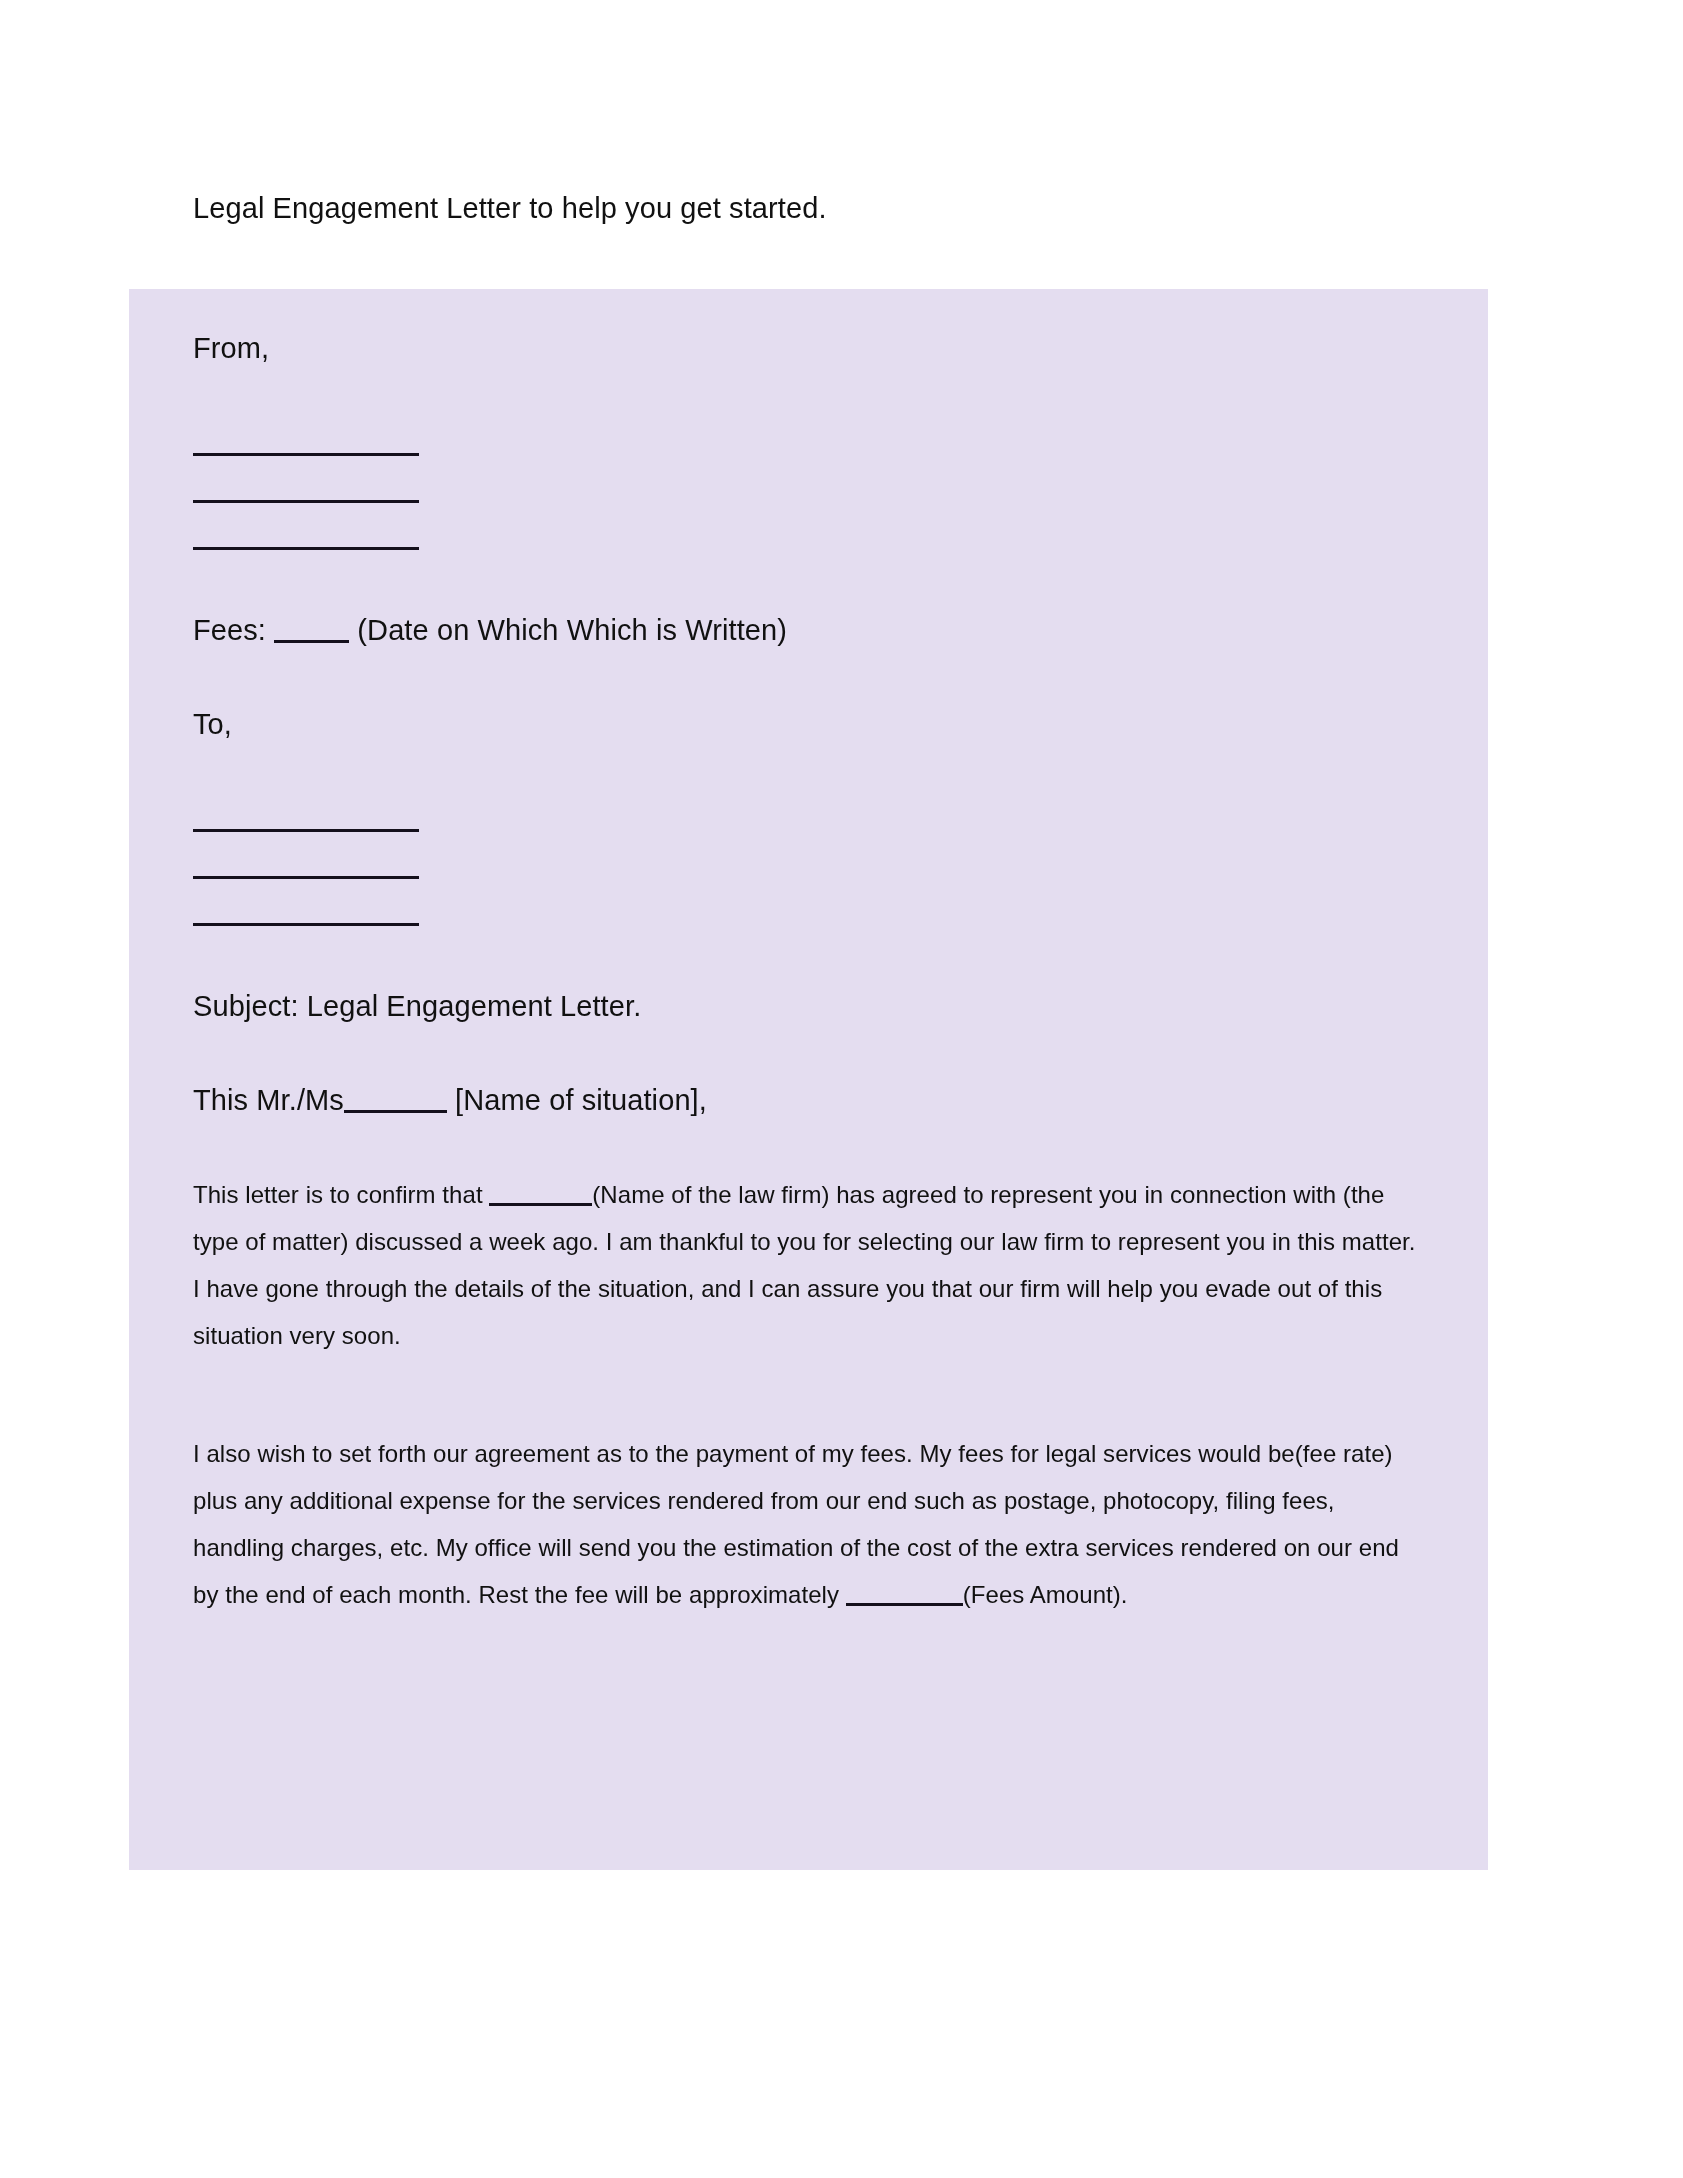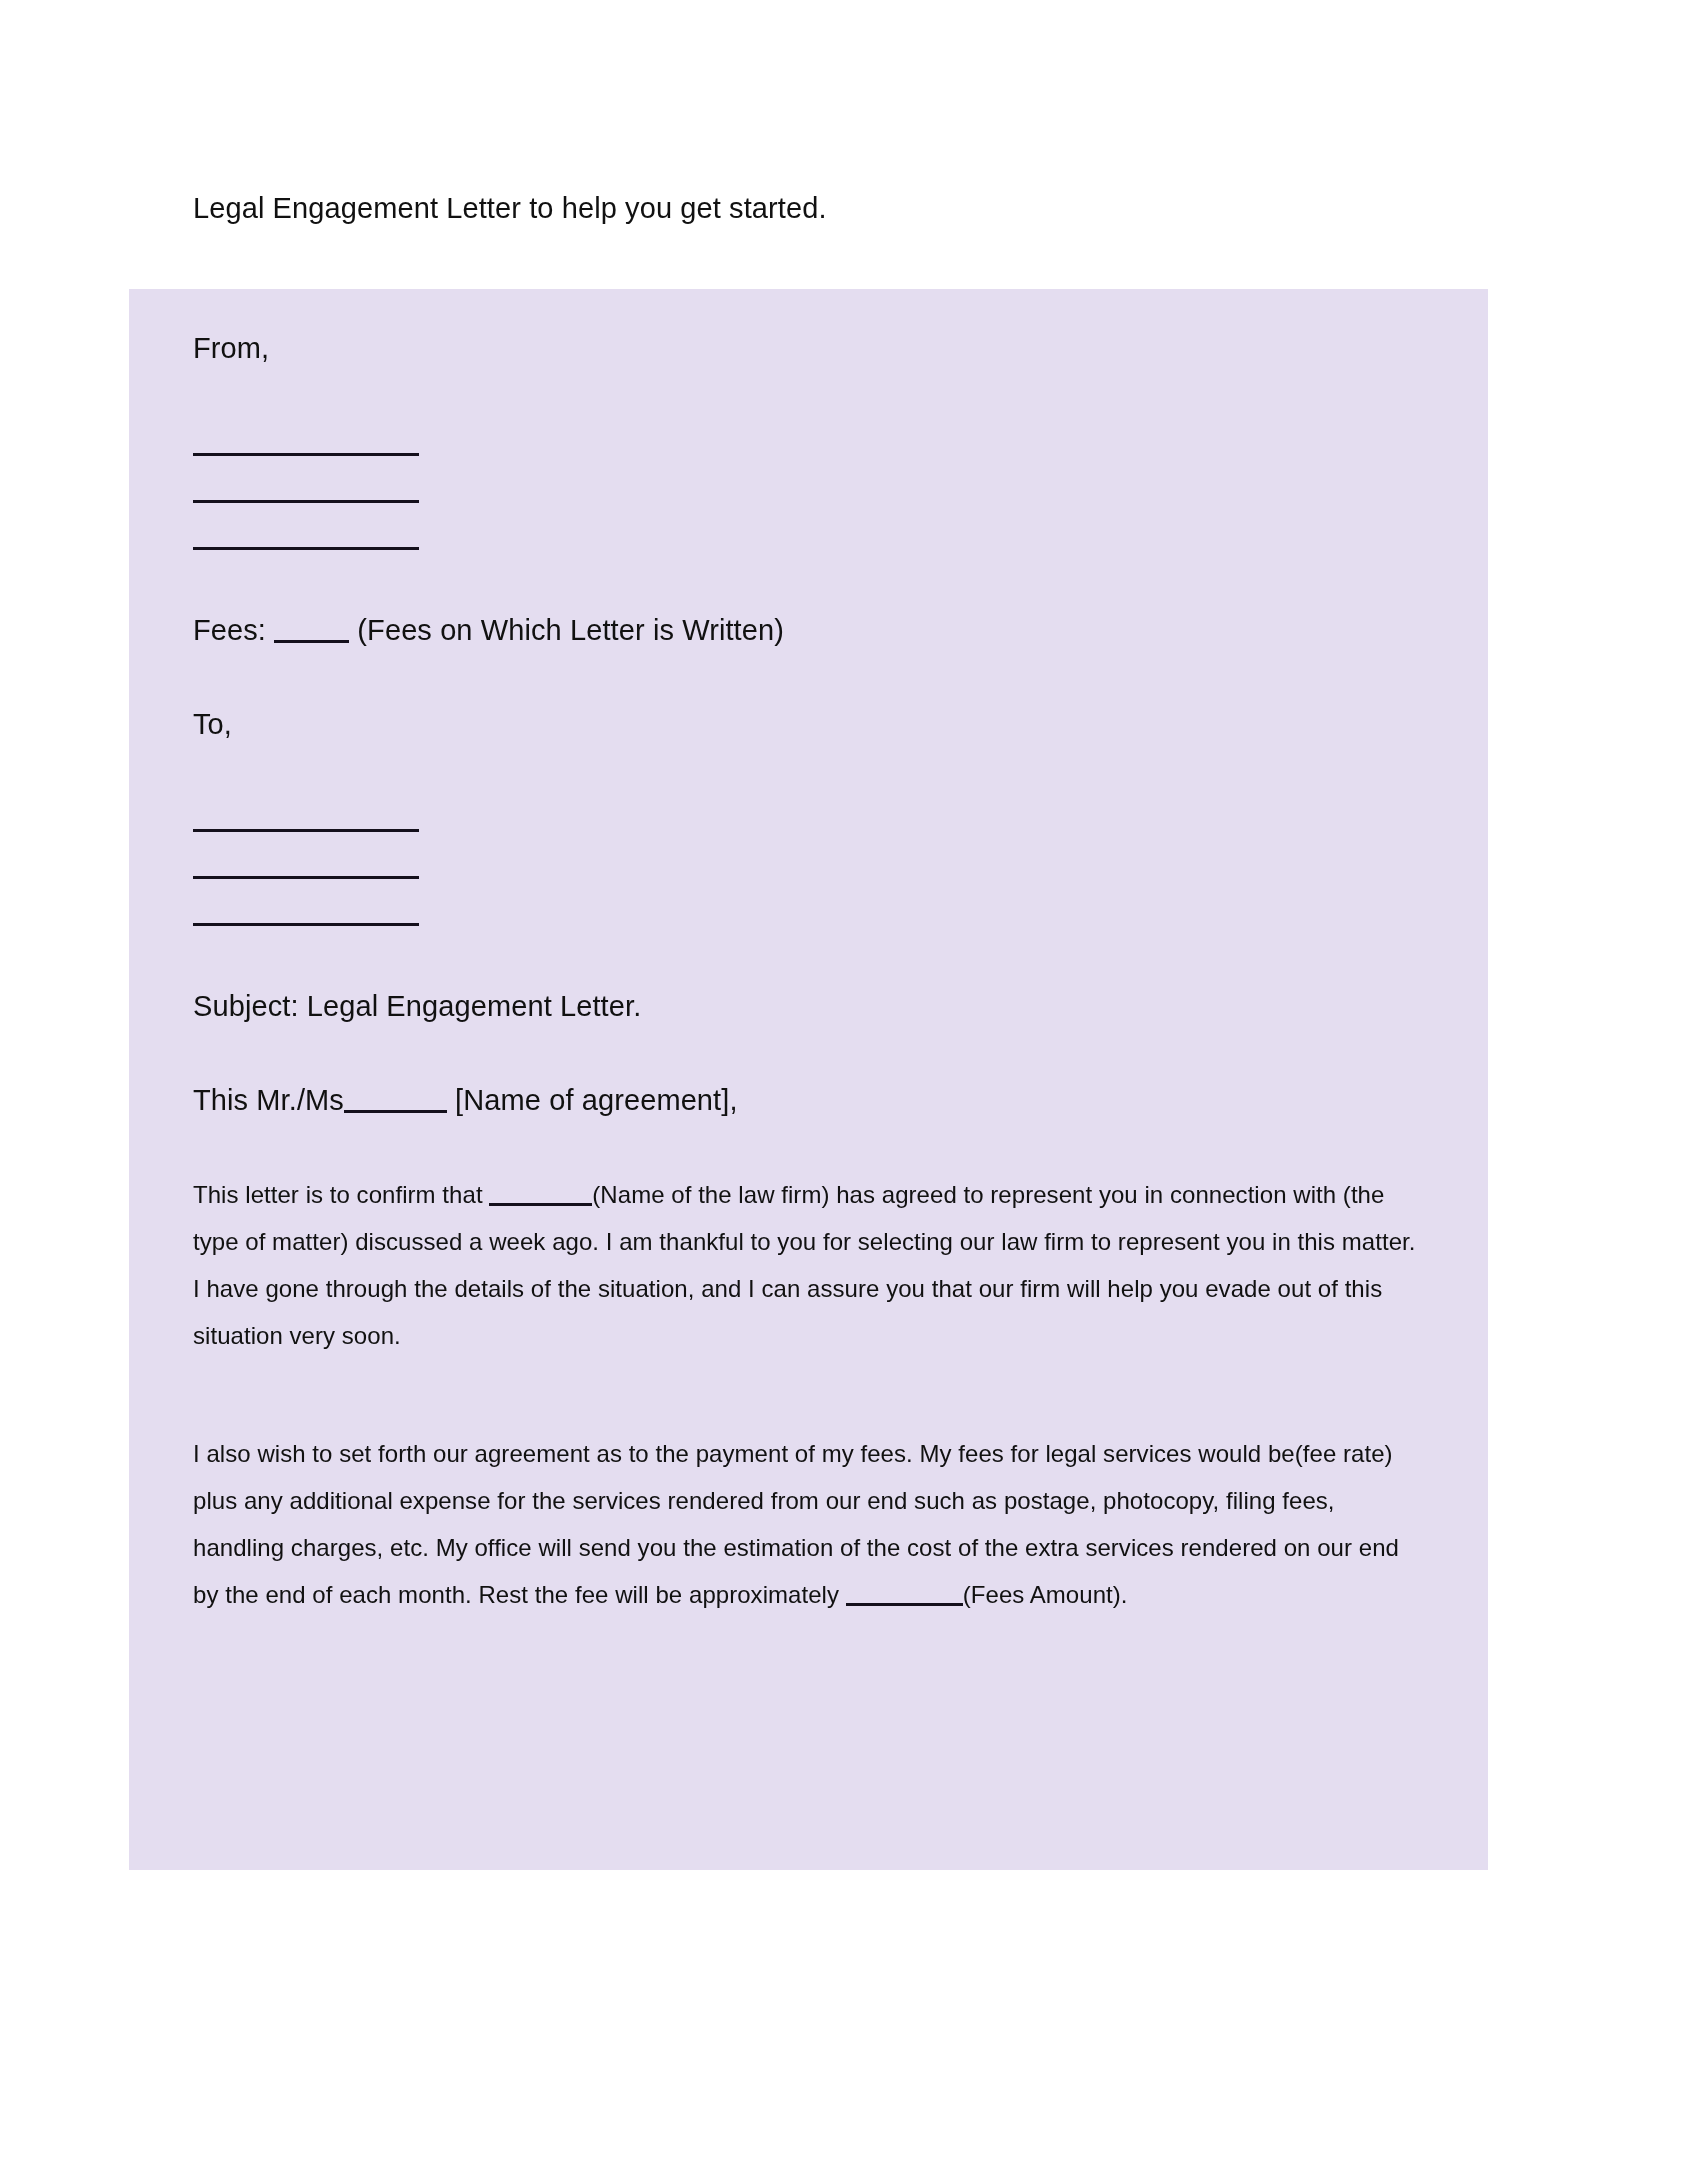--- a/index.html
+++ b/index.html
@@ -97,21 +97,21 @@
       </div>
     <div class="rule-row">
         <span class="rule"></span>
       </div>
     <div class="rule-row">
         <span class="rule"></span>
       </div>
 
     <div class="blank"></div>
 
-    <div class="line"><span>Fees: </span><span class="fill fill-5"></span><span> (Fees on Which Letter is Written)</span></div>
+    <div class="line"><span>Fees: </span><span class="fill fill-5"></span><span> (Date on Which Which is Written)</span></div>
 
     <div class="blank"></div>
 
     <div class="line">To,</div>
 
     <div class="blank"></div>
 
     <div class="rule-row">
         <span class="rule"></span>
       </div>
@@ -121,21 +121,21 @@
     <div class="rule-row">
         <span class="rule"></span>
       </div>
 
     <div class="blank"></div>
 
     <div class="line">Subject: Legal Engagement Letter.</div>
 
     <div class="blank"></div>
 
-    <div class="line"><span>This Mr./Ms</span><span class="fill fill-7"></span><span> [Name of agreement],</span></div>
+    <div class="line"><span>This Mr./Ms</span><span class="fill fill-7"></span><span> [Name of situation],</span></div>
 
     <div class="blank"></div>
 
     <div class="para"><span>This letter is to confirm that </span><span class="fill fill-7"></span><span>(Name of the law firm) has agreed to represent you in connection with  (the type of matter) discussed a week ago. I am thankful to you for selecting our law firm to represent you in this matter. I have gone through the details of the situation, and I can assure you that our firm will help you evade out of this situation very soon.</span></div>
 
     <div class="half-blank"></div>
     <div class="blank"></div>
 
     <div class="para"><span>I also wish to set forth our agreement as to the payment of my fees. My fees for legal services would be(fee rate) plus any additional expense for the services rendered from our end such as postage, photocopy, filing fees, handling charges, etc. My office will send you the estimation of the cost of the extra services rendered on our end by the end of each month. Rest the fee will be approximately </span><span class="fill fill-8"></span><span>(Fees Amount).</span></div>
 

